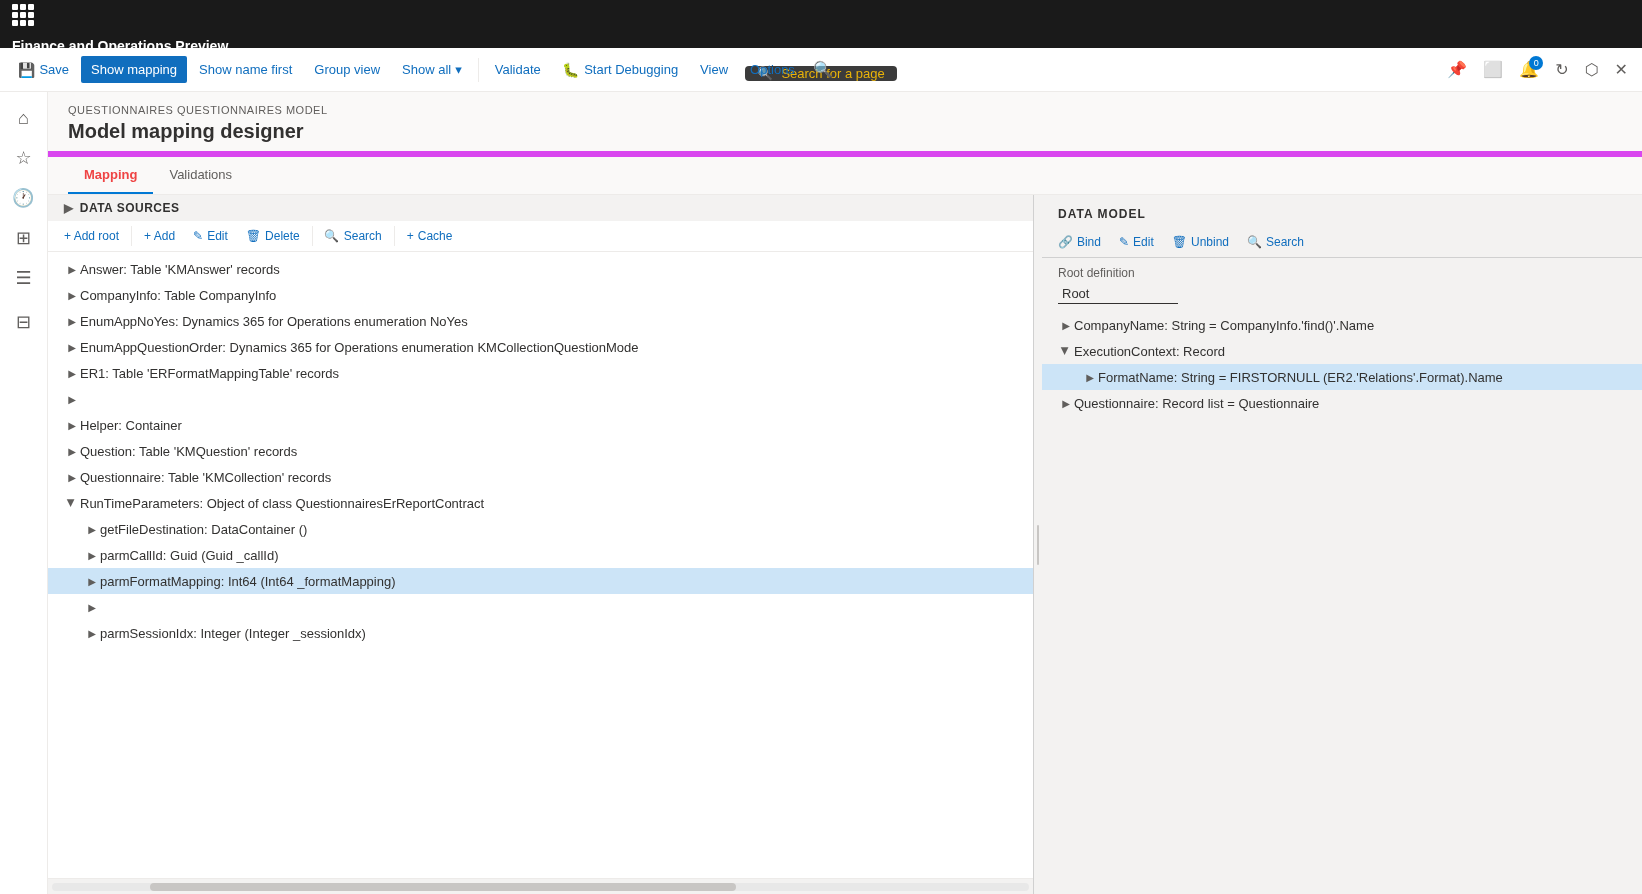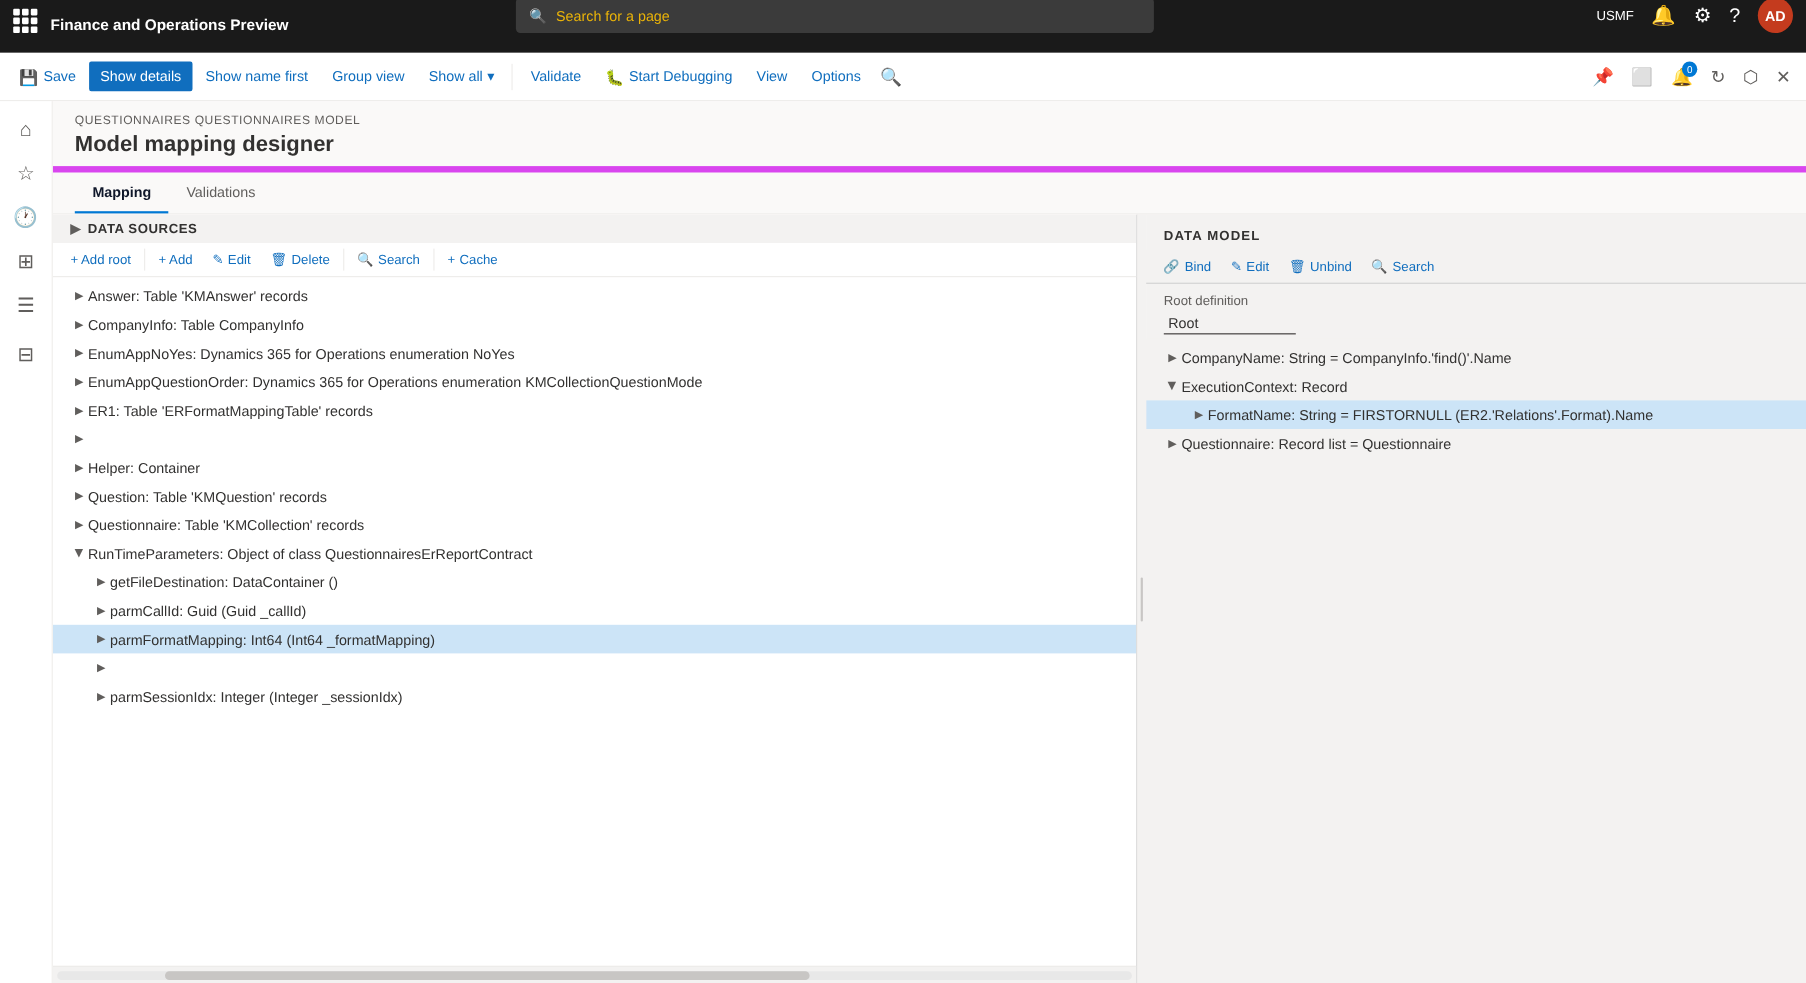--- a/index.html
+++ b/index.html
@@ -3,24 +3,25 @@
   <meta charset="utf-8">
   <style>
     * { box-sizing: border-box; margin: 0; padding: 0; }
     body { font-family: 'Segoe UI', Arial, sans-serif; font-size: 13px; background: #f3f2f1; color: #323130; height: 894px; overflow: hidden; }
 
     
     .top-nav {
       background: #1a1a1a;
       height: 48px;
       display: flex;
-      align-items: flex-end;
-      padding: 18px 12px;
+      align-items: flex-start;
+      padding: 4px 12px;
       color: #fff;
       gap: 12px;
+      flex-direction: column;
     }
     .top-nav .app-title { font-size: 14px; font-weight: 600; color: #fff; flex-shrink: 0; }
     .top-nav .search-bar {
       flex: 1;
       max-width: 580px;
       margin: 0 auto;
       background: #3b3b3b;
       border-radius: 4px;
       display: flex;
       align-items: center;
@@ -66,21 +67,21 @@
     .content { flex: 1; background: #faf9f8; overflow: hidden; display: flex; flex-direction: column; }
 
     
     .page-header { padding: 12px 20px 8px 20px; border-bottom: 6px solid #d946ef; background: #faf9f8; }
     .breadcrumb { font-size: 11px; color: #605e5c; text-transform: uppercase; letter-spacing: 0.5px; margin-bottom: 4px; }
     .page-title { font-size: 20px; font-weight: 600; color: #323130; }
 
     
     .tabs { display: flex; padding: 0 20px; background: #faf9f8; border-bottom: 1px solid #edebe9; }
     .tab { padding: 10px 16px; cursor: pointer; font-size: 13px; color: #605e5c; border-bottom: 2px solid transparent; }
-    .tab.active { color: #0f172a; border-bottom: 2px solid #0078d4; font-weight: 600; }
+    .tab.active { color: #ef4444; border-bottom: 2px solid #0078d4; font-weight: 600; }
 
     
     .panels { display: flex; flex: 1; overflow: hidden; }
 
     
     .left-panel { flex: 1; border-right: 1px solid #d0d0d0; display: flex; flex-direction: column; overflow: hidden; background: #fff; }
     .panel-header { background: #f3f2f1; padding: 6px 16px; font-size: 12px; font-weight: 600; color: #323130; letter-spacing: 0.5px; display: flex; align-items: center; gap: 6px; }
     .expand-icon { cursor: pointer; color: #605e5c; font-size: 12px; }
 
     
@@ -154,21 +155,21 @@
     <div class="avatar">AD</div>
   </div>
 </div>
 
 <div class="toolbar">
   <button class="toolbar-btn">
     <span class="btn-icon">💾</span>
     <span>Save</span>
   </button>
   <button class="toolbar-btn active">
-    <span>Show details</span>
+    <span>Show mapping</span>
   </button>
   <button class="toolbar-btn">
     <span>Show name first</span>
   </button>
   <button class="toolbar-btn">
     <span>Group view</span>
   </button>
   <button class="toolbar-btn">
     <span>Show all</span>
     <span>▾</span>

